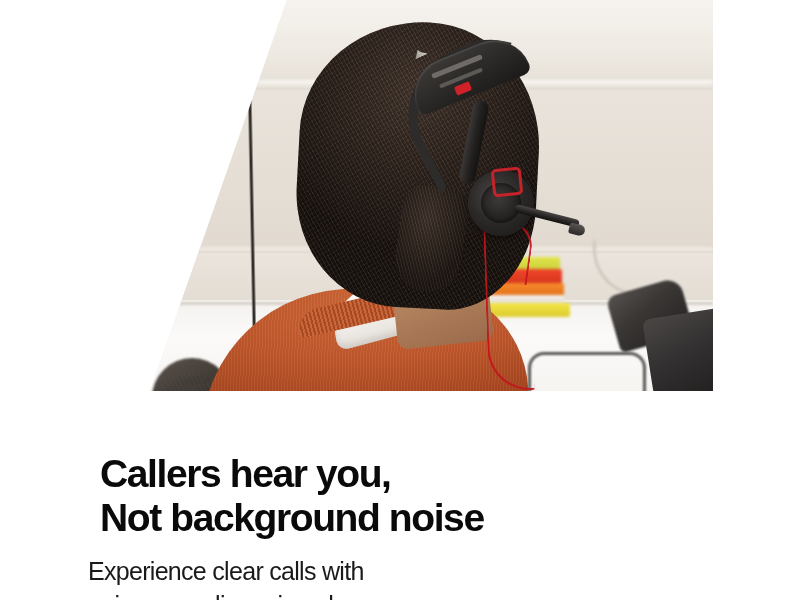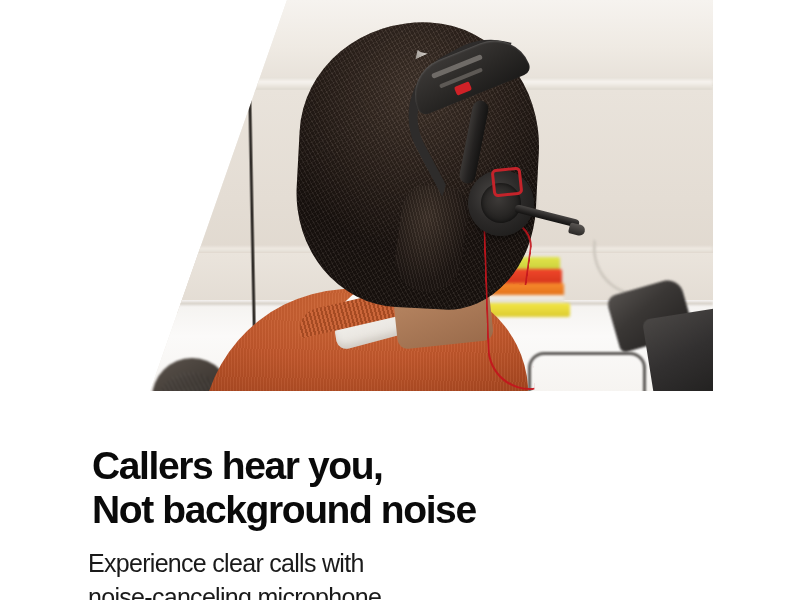--- a/index.html
+++ b/index.html
@@ -444,21 +444,21 @@
   .bg-soft { filter: blur(1.4px); }
 
   
   #copy-block {
     position: absolute;
     left: 88px;
     top: 440px;
     width: 620px;
   }
   #headline {
-    margin: 4px;
+    margin: 12px;
     font-family: "Liberation Sans", sans-serif;
     font-size: 39px;
     line-height: 44px;
     font-weight: 700;
     letter-spacing: -1.4px;
     color: #0a0a0a;
     white-space: pre-line;
   }
   #subhead {
     margin: 14px 0 0 0;

